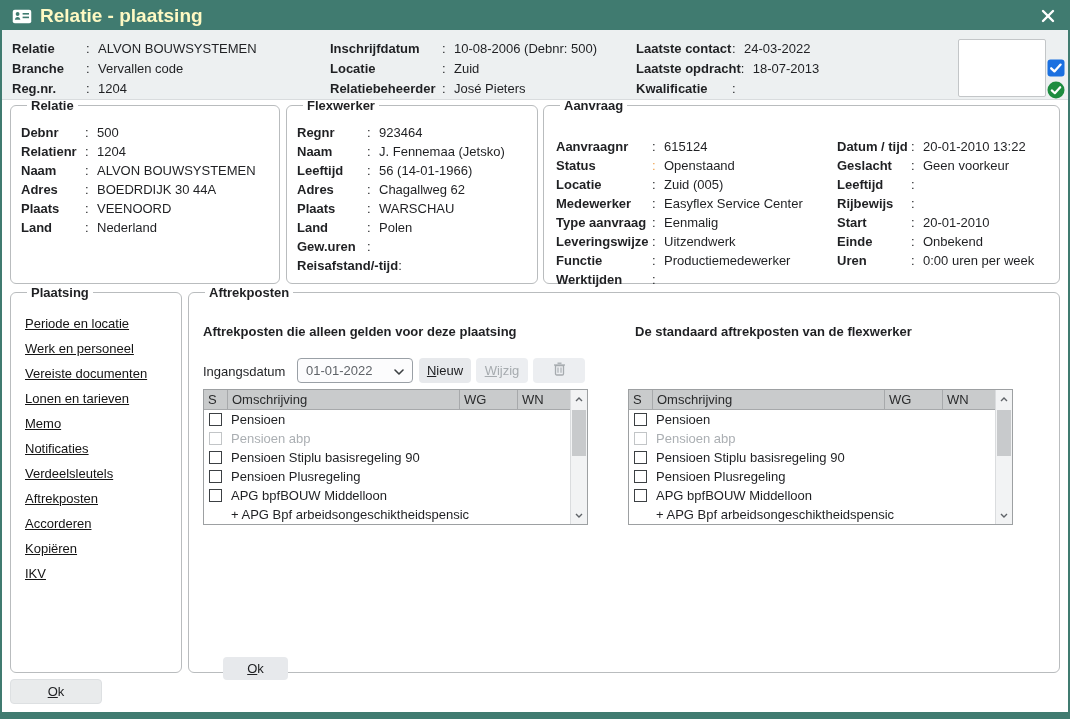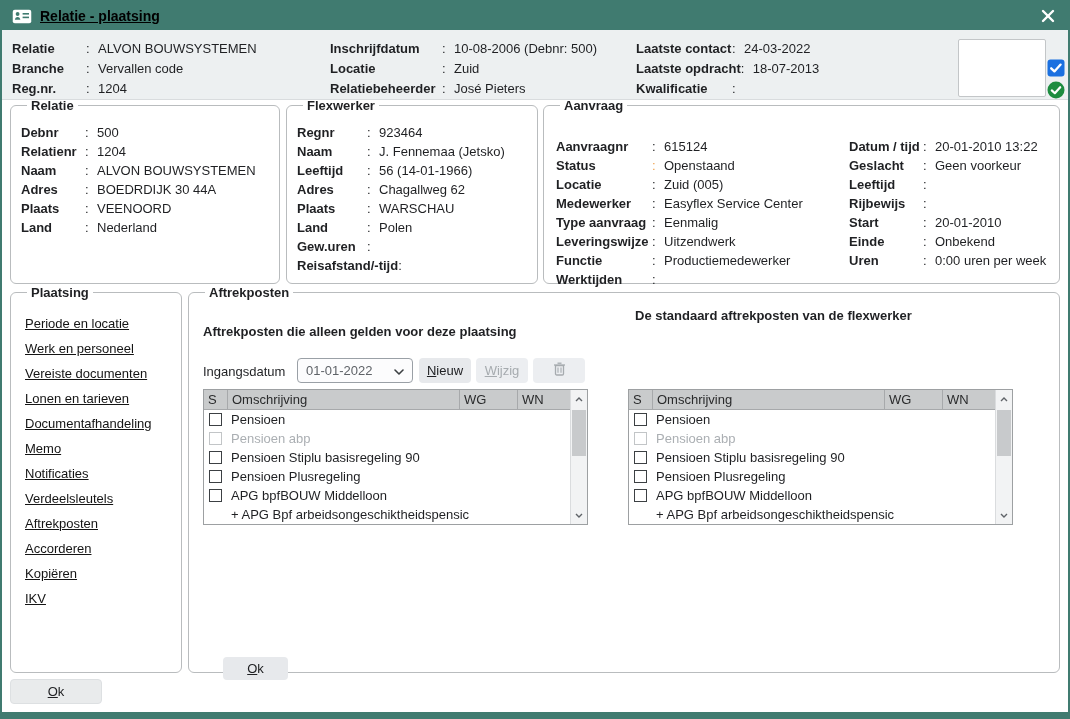--- a/index.html
+++ b/index.html
@@ -10,21 +10,21 @@
     position: relative; width: 1070px; height: 719px;
     border: 2px solid #407B70; background: #fff; overflow: hidden;
   }
 
   
   .titlebar {
     position: absolute; top:0; left:0; right:0; height:28px;
     background:#407B70; display:flex; align-items:center; padding:0 10px;
   }
   .titlebar .ticon { display:flex; align-items:center; margin-right:8px; }
-  .titlebar .ttext { color:#000000; font-weight:bold; font-size:14px;text-decoration:underline; }
+  .titlebar .ttext { color:#fef9c3; font-weight:bold; font-size:19px; }
   .close-btn { position:absolute; right:12px; top:6px; width:16px; height:16px; display:flex; align-items:center; justify-content:center; cursor:pointer; }
 
   
   .header-band {
     position:absolute; top:28px; left:0; right:0; height:70px;
     background:#EDF0F1; border-bottom:1px solid #D9DCDE;
   }
   .hcol { position:absolute; top:9px; }
   .hcol1 { left:10px; } .hcol2 { left:328px; } .hcol3 { left:634px; }
   .hrow { display:flex; line-height:20px; white-space:nowrap; }
@@ -42,36 +42,36 @@
   #fs-flexwerker{ left:284px; top:96px;  width:252px; height:186px; }
   #fs-aanvraag  { left:541px; top:96px;  width:517px; height:186px; }
   #fs-plaatsing { left:8px;   top:283px; width:172px; height:388px; }
   #fs-aftrek    { left:186px; top:283px; width:872px; height:388px; }
 
   .frow { display:flex; line-height:19px; white-space:nowrap; }
   .flbl { font-weight:bold; }
   #fs-relatie .flbl { min-width:64px; }
   #fs-flexwerker .flbl { min-width:70px; }
   .aanv-left .flbl { min-width:96px; }
-  .aanv-right .flbl { min-width:74px;margin-left:12px; }
+  .aanv-right .flbl { min-width:74px; }
   .fsep { width:12px; flex-shrink:0; }
   .sep-status { color:#F0A24F; }
   .fbody { padding-top:6px; }
   .aanv-left  { position:absolute; left:12px; top:24px; }
   .aanv-right { position:absolute; left:293px; top:24px; }
 
   
   .plinks { list-style:none; padding-top:12px; padding-left:4px; }
   .plinks li { height:25px; }
   .plink { color:#141414; text-decoration:underline; cursor:pointer; }
 
   
   .sec-title { position:absolute; font-weight:bold; white-space:nowrap; }
   .st-left  { left:14px;  top:24px; }
-  .st-right { left:434px; top:8px;padding-left:12px; }
+  .st-right { left:434px; top:24px;padding-left:12px; }
   .ing-label { position:absolute; left:14px; top:64px; }
   .select {
     position:absolute; left:108px; top:58px; width:116px; height:25px;
     display:flex; align-items:center; justify-content:space-between; padding:0 8px;
     background:#FCFCFD; border:1px solid #9AA0A6; border-radius:4px; color:#5F6368; cursor:pointer;
   }
   .btn {
     position:absolute; height:25px; border:none; border-radius:4px;
     background:#E7E9EC; font-family:inherit; font-size:13px; color:#202124;
     display:flex; align-items:center; justify-content:center; cursor:pointer;
@@ -360,21 +360,20 @@
     </div>
   </fieldset>
 
   <fieldset class="groupbox" id="fs-plaatsing">
     <legend>Plaatsing</legend>
     <ul class="plinks">
       <li><a class="plink">Periode en locatie</a></li>
       <li><a class="plink">Werk en personeel</a></li>
       <li><a class="plink">Vereiste documenten</a></li>
       <li><a class="plink">Lonen en tarieven</a></li>
-      <li><a class="plink">Documentafhandeling</a></li>
       <li><a class="plink">Memo</a></li>
       <li><a class="plink">Notificaties</a></li>
       <li><a class="plink">Verdeelsleutels</a></li>
       <li><a class="plink">Aftrekposten</a></li>
       <li><a class="plink">Accorderen</a></li>
       <li><a class="plink">Kopiëren</a></li>
       <li><a class="plink">IKV</a></li>
     </ul>
   </fieldset>
 

